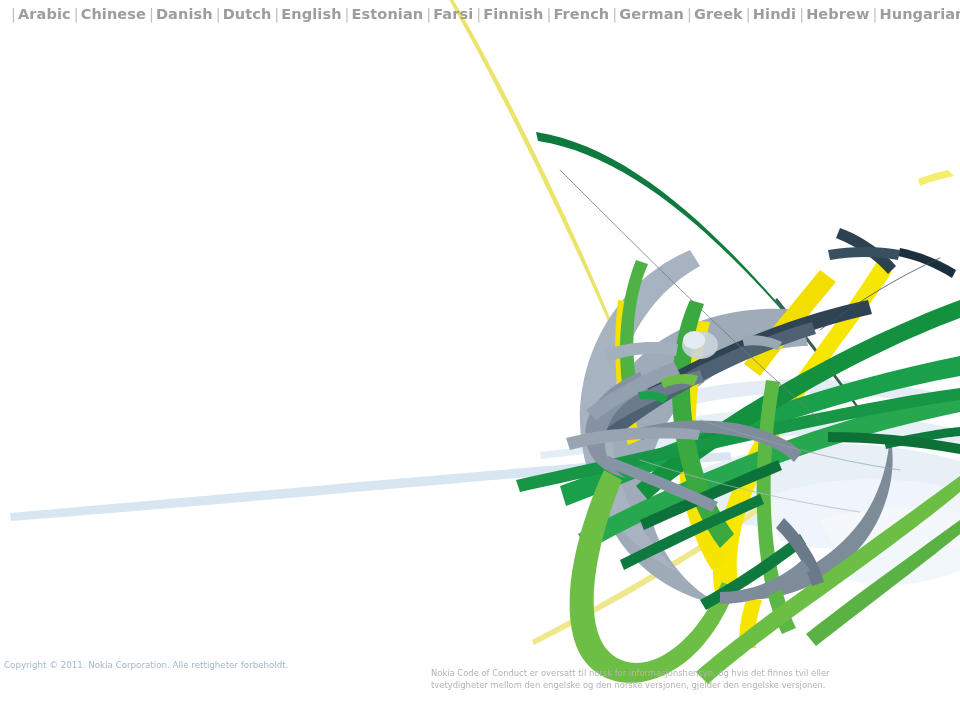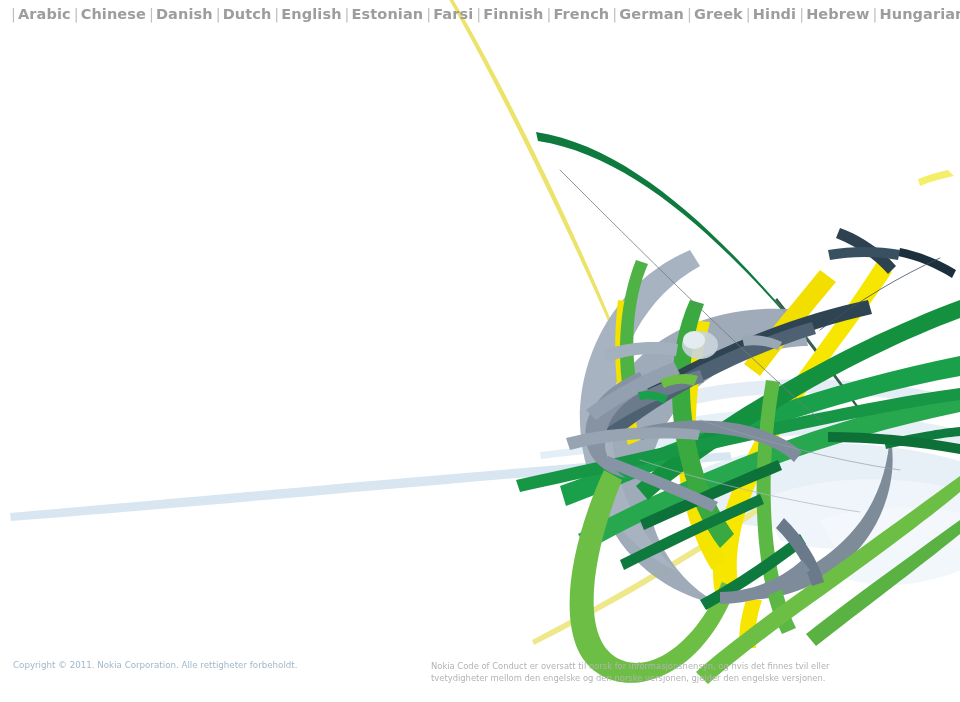--- a/index.html
+++ b/index.html
@@ -60,32 +60,32 @@
   #footer {
     position: absolute;
     left: 0;
     bottom: 0;
     width: 960px;
     height: 46px;
     z-index: 6;
   }
   #footer-left {
     position: absolute;
-    left: 13px;
+    left: 4px;
     top: 4px;
     font-size: 8.7px;
     line-height: 11.5px;
     color: #9fb8cb;
     white-space: nowrap;
     text-align: right;
   }
   #footer-right {
     position: absolute;
     left: 431px;
-    top: 5px;
+    top: 12px;
     font-size: 8.4px;
     line-height: 11.5px;
     color: #b3b3b3;
     white-space: nowrap;
   }
   .ftr-line { display: block; }
 </style>
 </head>
 <body>
 

